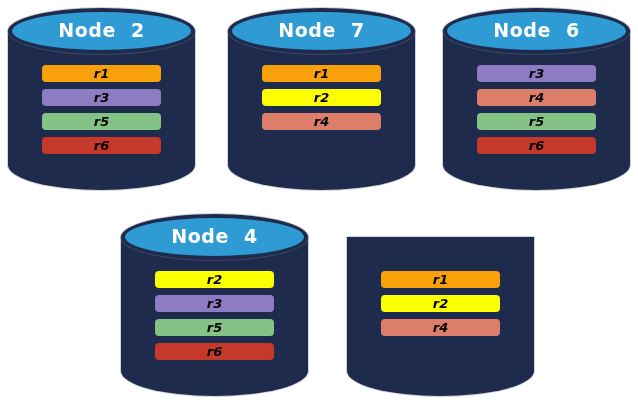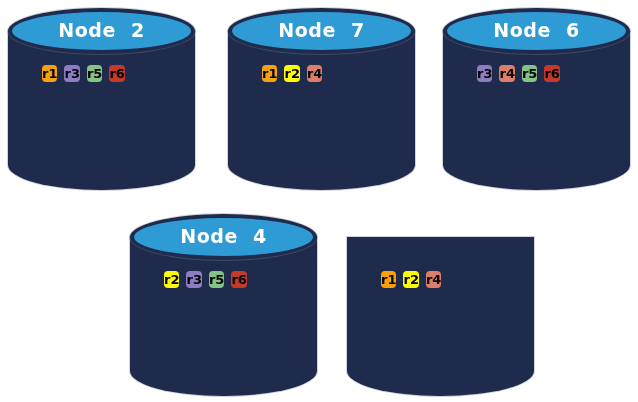--- a/index.html
+++ b/index.html
@@ -55,22 +55,23 @@
     text-align: center;
     line-height: 1;
     padding-bottom: 2px;
   }
   .bars {
     position: absolute;
     top: 57px;
     left: 34px;
     right: 34px;
     display: flex;
-    flex-direction: row;
+    flex-direction: column;
     gap: 7px;
+    font-style: italic;
   }
   .bar {
     height: 17px;
     border-radius: 4px;
     display: flex;
     align-items: center;
     justify-content: center;
     color: var(--replica-label-text, #000000);
     font-size: 13px;
     font-weight: bold;
@@ -113,21 +114,21 @@
       <span class="node-label">Node 6</span>
     </div>
     <div class="bars">
       <div class="bar" style="background: rgb(142, 124, 195);">r3</div>
       <div class="bar" style="background: rgb(221, 126, 107);">r4</div>
       <div class="bar" style="background: rgb(133, 194, 133);">r5</div>
       <div class="bar" style="background: rgb(197, 57, 43);">r6</div>
     </div>
   </div>
 
-  <div class="node" style="left:130px; top:214px;">
+  <div class="node" style="left:121px; top:214px;">
     <div class="cyl-body"></div>
     <div class="cyl-top">
       <span class="node-label">Node 4</span>
     </div>
     <div class="bars">
       <div class="bar" style="background: rgb(253, 255, 0);">r2</div>
       <div class="bar" style="background: rgb(142, 124, 195);">r3</div>
       <div class="bar" style="background: rgb(133, 194, 133);">r5</div>
       <div class="bar" style="background: rgb(197, 57, 43);">r6</div>
     </div>

